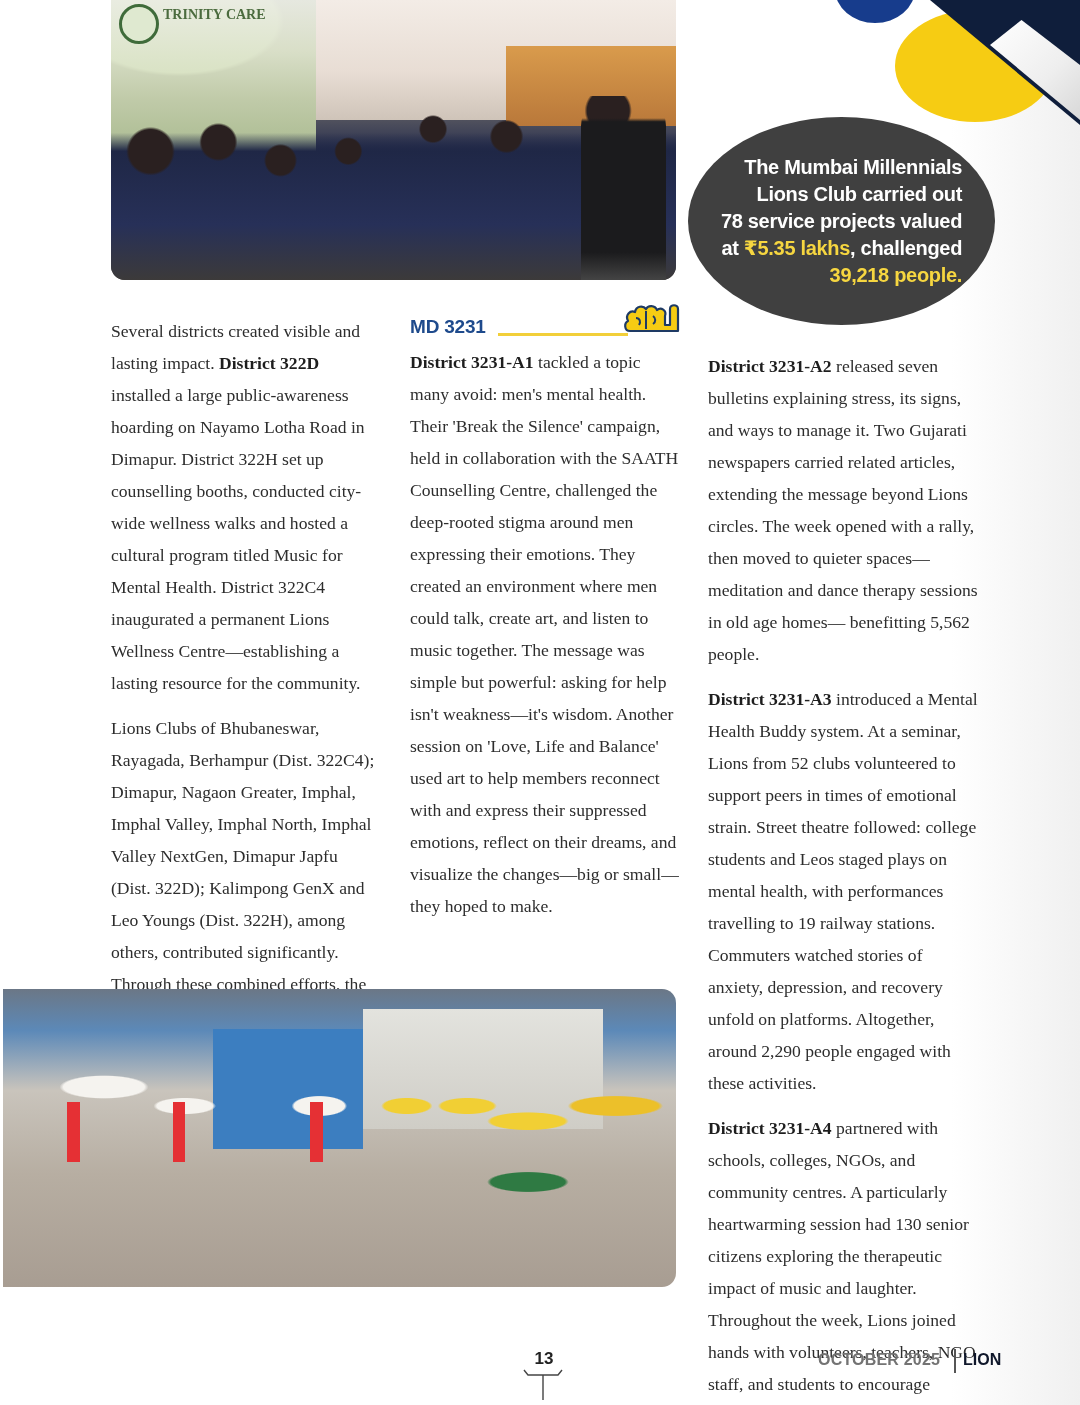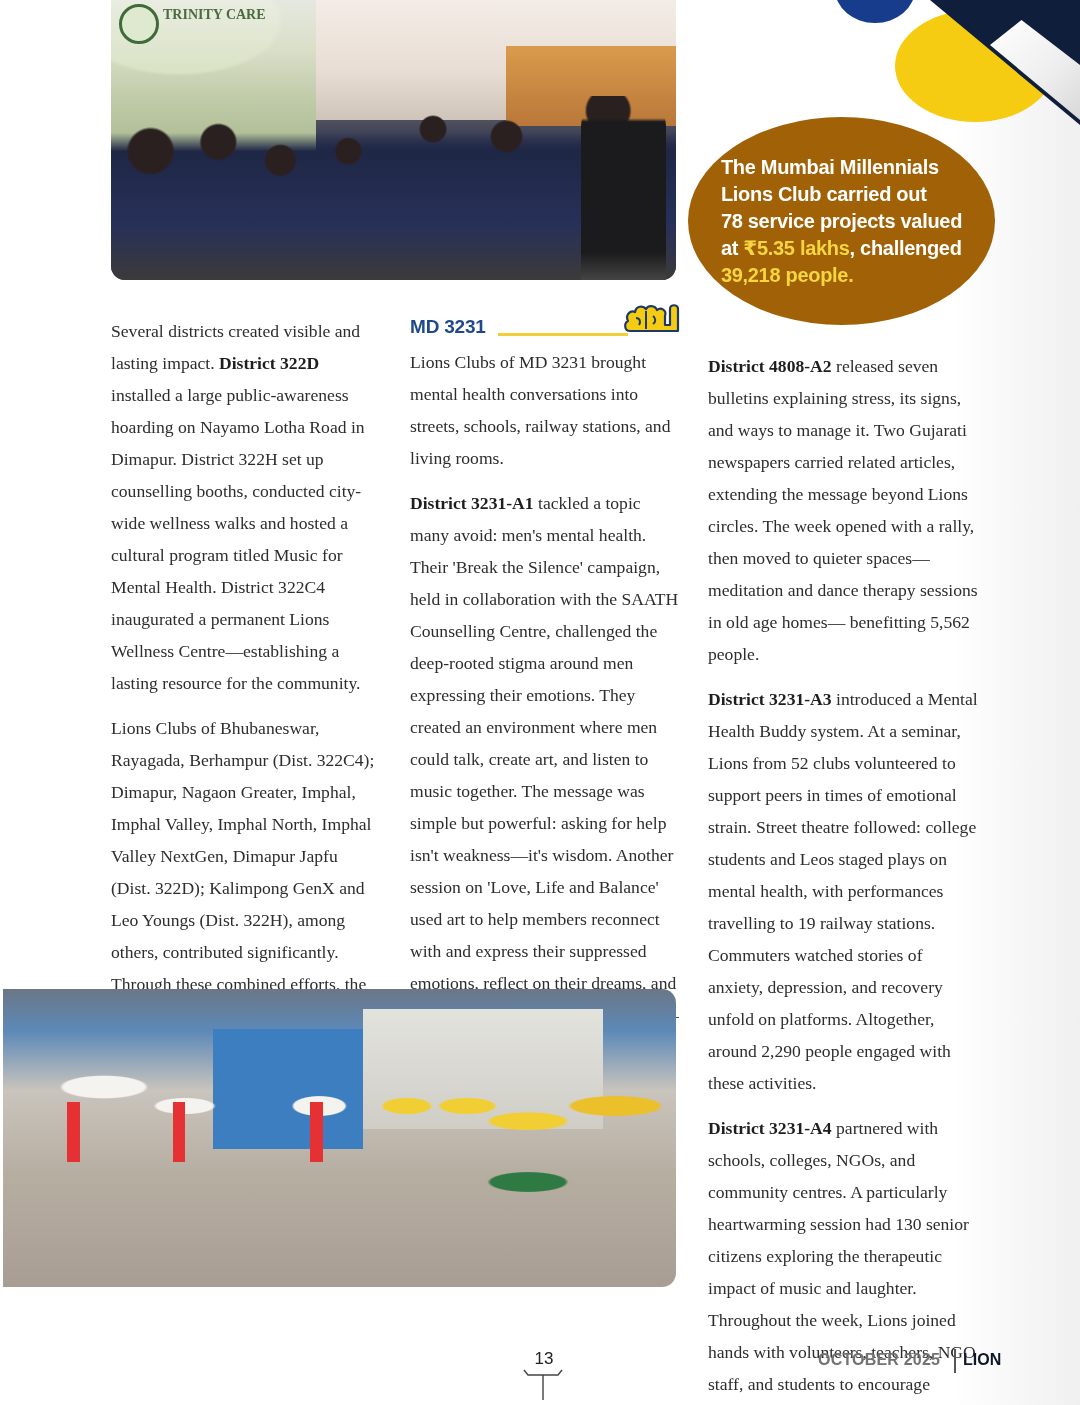--- a/index.html
+++ b/index.html
@@ -116,24 +116,24 @@
     .deco-page-curl {
       position: absolute; left: 990px; top: 20px; width: 90px; height: 100px;
       background: linear-gradient(135deg, #ffffff 0%, #eeeeee 60%, #d8d8d8 100%);
       clip-path: polygon(0 25%, 100% 100%, 100% 45%, 35% 0);
       box-shadow: -3px 3px 6px rgba(0,0,0,.3);
     }
 
     .callout {
       position: absolute; left: 688px; top: 117px; width: 307px; height: 208px;
       border-radius: 50%;
-      background: #a16207;
+      background: #404040;
       color: #ffffff;
       display: flex; align-items: center; justify-content: center;
-      text-align: left;
+      text-align: right;
       font-family: "Liberation Sans", "DejaVu Sans", sans-serif;
       font-weight: bold; font-size: 20px; line-height: 27px;
       letter-spacing: -0.3px;
       padding: 0 24px;
     }
     .callout .hl { color: #f6d640; }
 
     
     .col {
       position: absolute;
@@ -160,21 +160,21 @@
       background: #f2cf39;
     }
     .brain-icon {
       position: absolute; left: 212px; top: -12px; width: 60px; height: 36px;
     }
 
     
     .page-number {
       position: absolute; left: 524px; top: 1349px; width: 40px; text-align: center;
       font-family: "Liberation Sans", "DejaVu Sans", sans-serif;
-      font-size: 17px; font-weight: normal; color: #222;
+      font-size: 17px; font-weight: bold; color: #222;
     }
     .page-bracket {
       position: absolute; left: 522px; top: 1368px; width: 42px; height: 34px;
     }
     .footer-issue {
       position: absolute; left: 818px; top: 1351px;
       font-family: "Liberation Sans", "DejaVu Sans", sans-serif;
       font-size: 16px; font-weight: bold; color: #737373; letter-spacing: 0.2px;
     }
     .footer-sep {
@@ -222,26 +222,25 @@
 <div class="section-head">
   <span class="section-title">MD 3231</span>
   <div class="section-rule"></div>
   <svg class="brain-icon" viewBox="0 0 60 36">
     <path d="M8 30 C2 30 2 22 6 20 C3 14 8 9 13 11 C14 5 21 4 24 8 C26 4 33 4 35 9 C39 6 45 9 43 15 L43 24 L48 24 L48 8 C48 3 56 3 56 8 L56 30 Z" fill="#f6cc13" stroke="#1e3a64" stroke-width="2.2" stroke-linejoin="round"></path>
     <path d="M24 10 L24 28 M14 17 C18 17 19 21 17 24 M31 15 C34 17 34 21 31 23" fill="none" stroke="#1e3a64" stroke-width="2"></path>
   </svg>
 </div>
 
 <div class="col col-2">
-  <p>Lions Clubs of MD 3231 brought mental health conversations into streets, schools, railway stations, and living rooms.</p>
   <p><b>District 3231-A1</b><span> tackled a topic many avoid: men's mental health. Their 'Break the Silence' campaign, held in collaboration with the SAATH Counselling Centre, challenged the deep-rooted stigma around men expressing their emotions. They created an environment where men could talk, create art, and listen to music together. The message was simple but powerful: asking for help isn't weakness—it's wisdom. Another session on 'Love, Life and Balance' used art to help members reconnect with and express their suppressed emotions, reflect on their dreams, and visualize the changes—big or small—they hoped to make.</span></p>
 </div>
 
 <div class="col col-3">
-  <p><b>District 4808-A2</b><span> released seven bulletins explaining stress, its signs, and ways to manage it. Two Gujarati newspapers carried related articles, extending the message beyond Lions circles. The week opened with a rally, then moved to quieter spaces— meditation and dance therapy sessions in old age homes— benefitting 5,562 people.</span></p>
+  <p><b>District 3231-A2</b><span> released seven bulletins explaining stress, its signs, and ways to manage it. Two Gujarati newspapers carried related articles, extending the message beyond Lions circles. The week opened with a rally, then moved to quieter spaces— meditation and dance therapy sessions in old age homes— benefitting 5,562 people.</span></p>
   <p><b>District 3231-A3</b><span> introduced a Mental Health Buddy system. At a seminar, Lions from 52 clubs volunteered to support peers in times of emotional strain. Street theatre followed: college students and Leos staged plays on mental health, with performances travelling to 19 railway stations. Commuters watched stories of anxiety, depression, and recovery unfold on platforms. Altogether, around 2,290 people engaged with these activities.</span></p>
   <p><b>District 3231-A4</b><span> partnered with schools, colleges, NGOs, and community centres. A particularly heartwarming session had 130 senior citizens exploring the therapeutic impact of music and laughter. Throughout the week, Lions joined hands with volunteers, teachers, NGO staff, and students to encourage discussions on feelings, struggles, and support—helping communities rethink mental health together.</span></p>
 </div>
 
 <div class="photo photo-bottom">
   <div class="layer blue-hoarding"></div>
   <div class="layer graffiti-wall"></div>
   <div class="layer people-row"></div>
   <div class="layer sashes"></div>
 </div>

